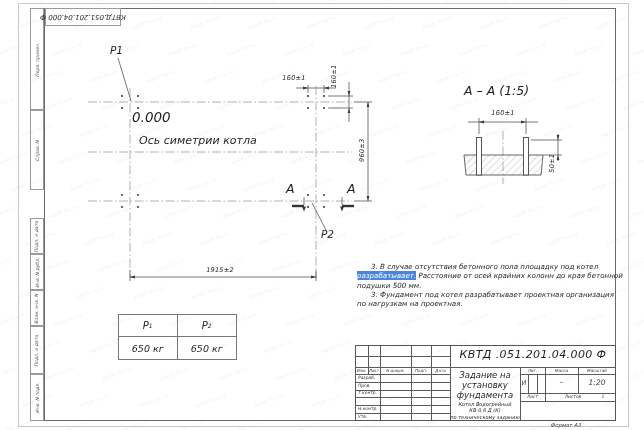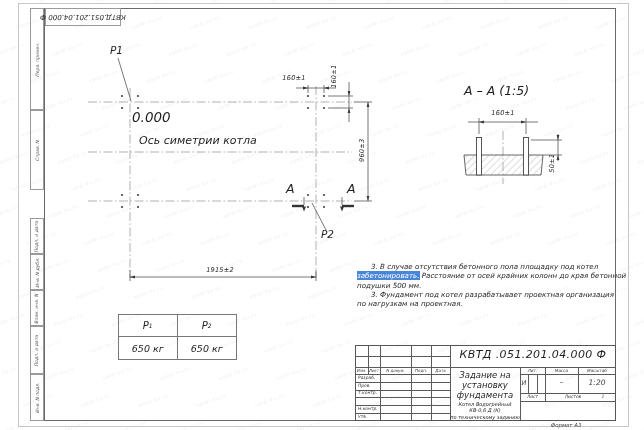--- a/index.html
+++ b/index.html
@@ -383,21 +383,21 @@
     <div class="pc2">
         <span>P</span>
         <sub>2</sub>
       </div>
     <div class="pc3">650 кг</div>
     <div class="pc4">650 кг</div>
   </div>
 
   <div class="notes">
     <div class="ind">3. В случае отсутствия бетонного пола площадку под котел</div>
-    <div><span class="hl">забетонировать.</span><span> Расстояние от осей крайних колонн до края бетонной</span></div>
+    <div><span class="hl">разрабатывает.</span><span> Расстояние от осей крайних колонн до края бетонной</span></div>
     <div>подушки 500 мм.</div>
     <div class="ind">3. Фундамент под котел разрабатывает проектная организация</div>
     <div>по нагрузкам на проектная.</div>
   </div>
 
   <div class="frame" style="left:355px;top:345px;width:261px;height:76px;border:1px solid #555;"></div>
 
   <div class="hline" style="left:355px;top:356px;width:95px;"></div>
   <div class="hline" style="left:355px;top:367px;width:261px;"></div>
   <div class="hline" style="left:355px;top:374px;width:95px;"></div>

